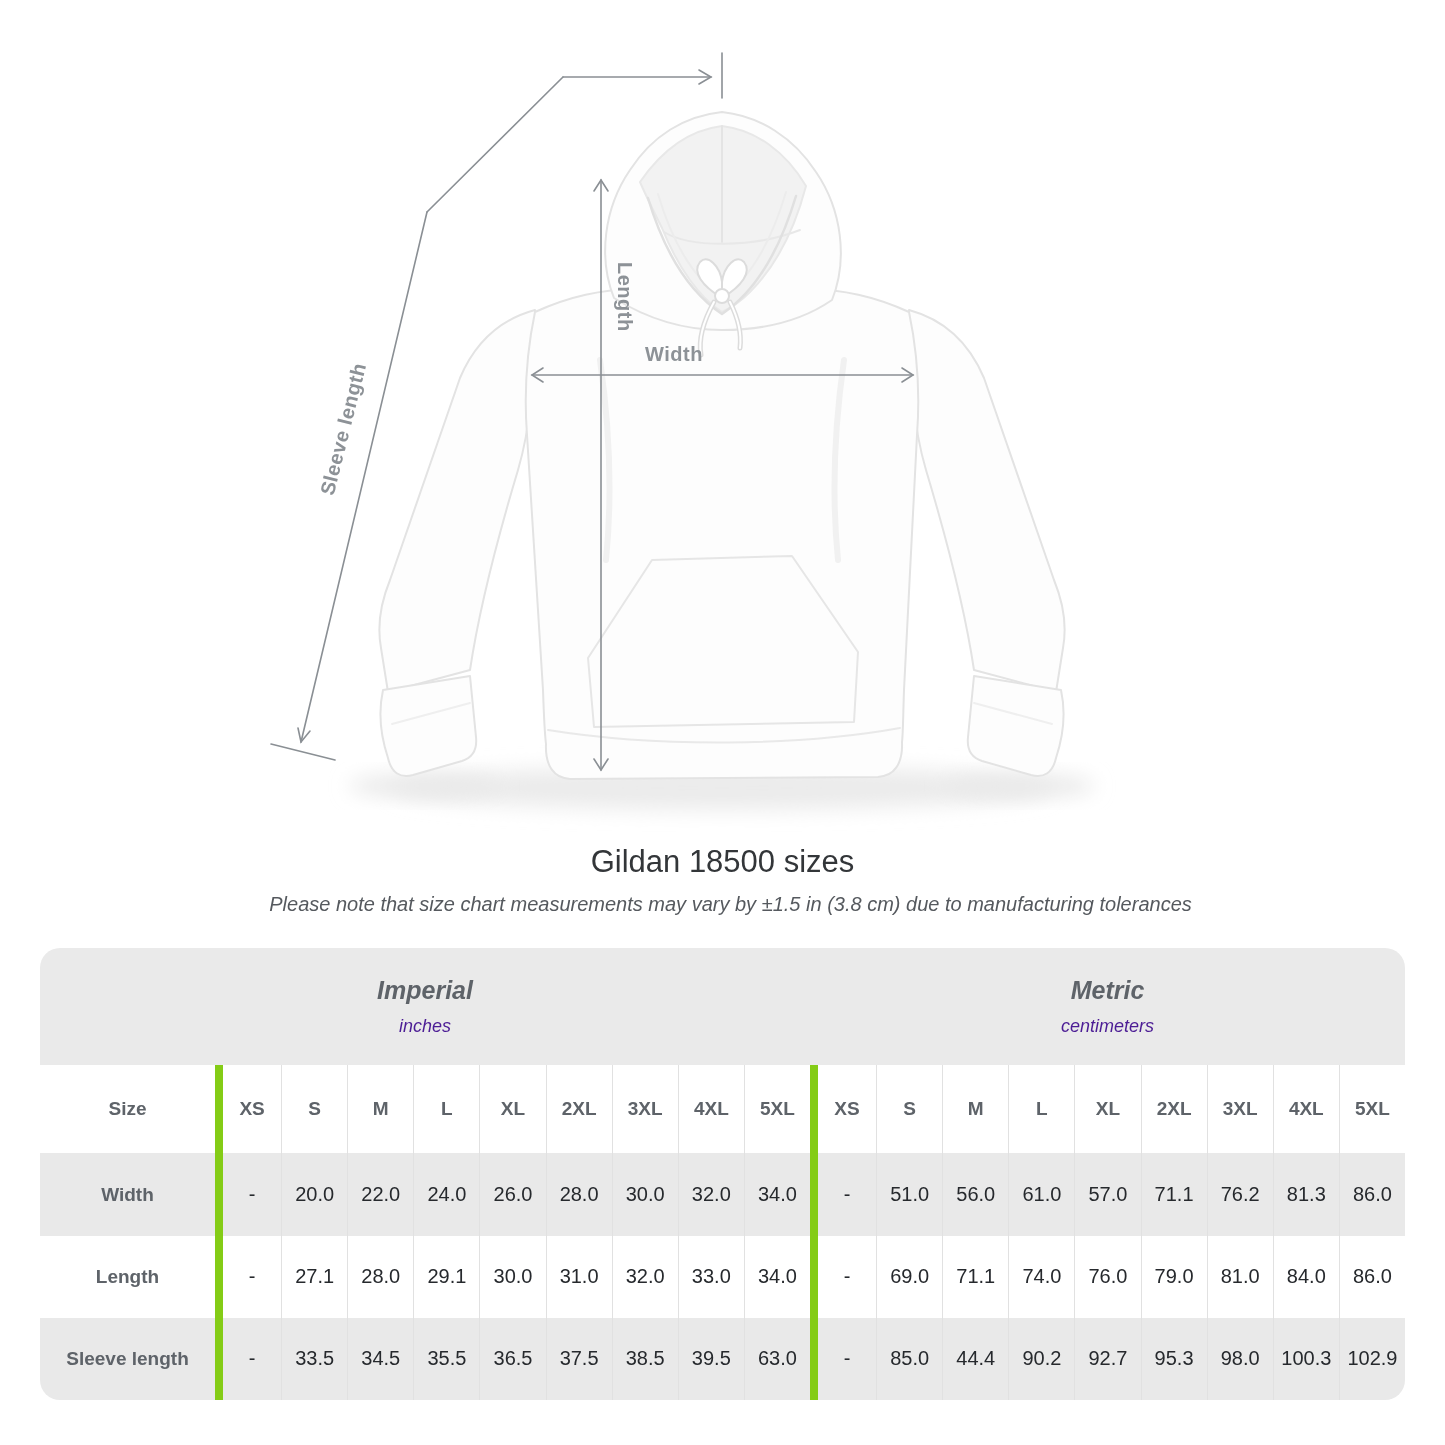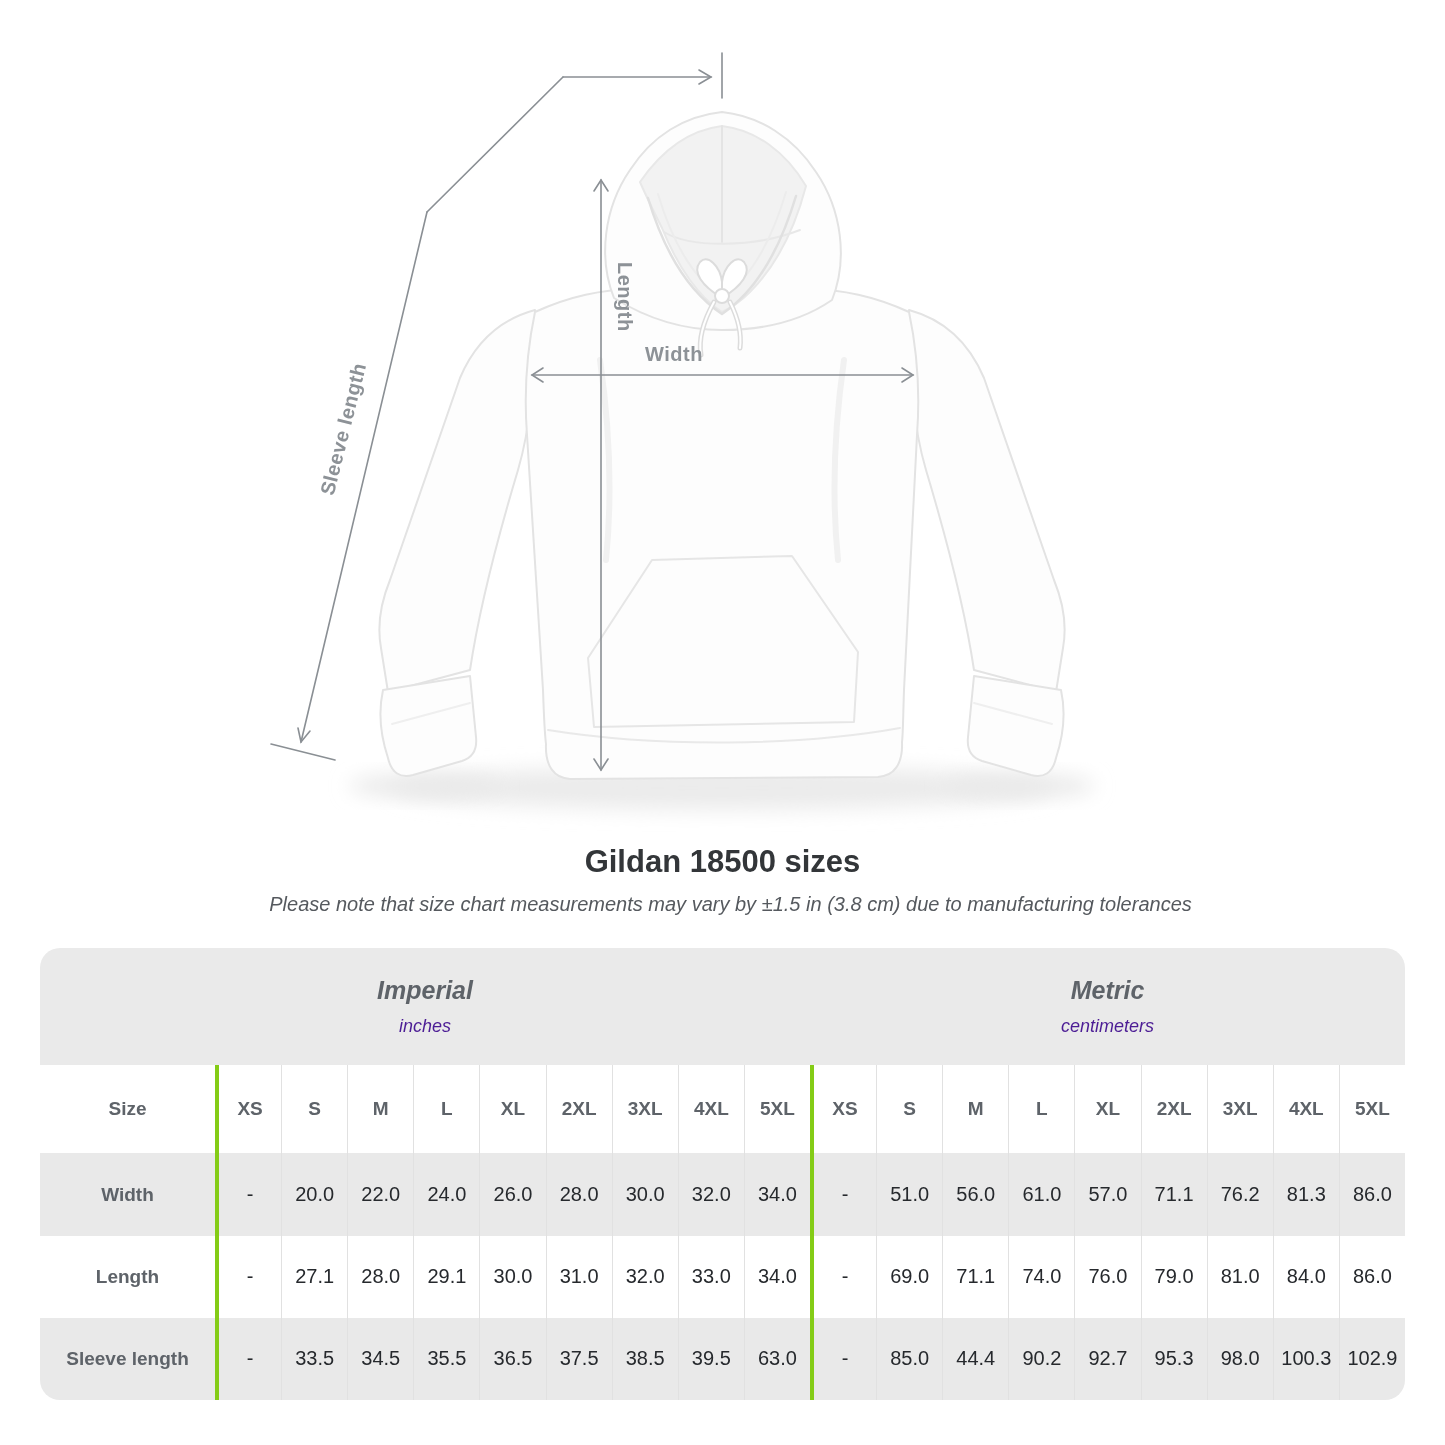--- a/index.html
+++ b/index.html
@@ -16,21 +16,21 @@
     position:absolute;
     font-weight:bold; font-size:20px; letter-spacing:0.5px;
     color:#8d9297; white-space:nowrap;
   }
   #lbl-width  { left:645px; top:343px; }
   #lbl-length { left:636px; top:262px; transform:rotate(90deg); transform-origin:0 0; }
   #lbl-sleeve { left:316px; top:492px; transform:rotate(-76deg); transform-origin:0 0; }
 
   .page-title {
     position:absolute; left:0; top:844px; width:100%;
-    text-align:center; font-weight:bold; font-size:31px; color:#333639;
+    text-align:center; font-weight:normal; font-size:31px; color:#333639;
   }
   .page-subtitle {
     position:absolute; left:0; top:893px; width:100%;
     text-align:center; font-style:italic; font-size:20px; color:#55595e;padding-left:8px;
   }
 
   .tbl-wrap {
     position:absolute; left:40px; top:948px; width:1365px; height:452px;
     border-radius:20px; overflow:hidden;
   }
@@ -43,21 +43,21 @@
   .unit-label { font-weight:bold; font-style:italic; font-size:25px; color:#5e6369; }
   .unit-sub   { font-style:italic; font-size:18px; color:#4c1d95; margin-top:11px; }
   tr.head-row { background:#ffffff; }
   tr.head-row th { height:84px; font-weight:bold; font-size:19px; color:#5e6369; }
   tr.data-row td { font-size:20px; color:#26292d; font-weight:normal; }
   tr.data-row th { font-weight:bold; font-size:19px; color:#5e6369; }
   tr.data-row { height:80px; }
   tr.stripe td, tr.stripe th { background:#e9e9e9; }
   tr.plain  td, tr.plain  th { background:#ffffff; }
   .sep  { border-left:1px solid #e1e1e1; }
-  .gsep { border-left:4px solid #84cc16; }
+  .gsep { border-left:8px solid #84cc16; }
 </style>
 </head>
 <body>
 
 <div class="illustration">
   <svg width="1445" height="845" viewBox="0 0 1445 845">
     <defs>
       <filter id="soft" x="-50%" y="-50%" width="200%" height="200%">
         <feGaussianBlur stdDeviation="10"></feGaussianBlur>
       </filter>

